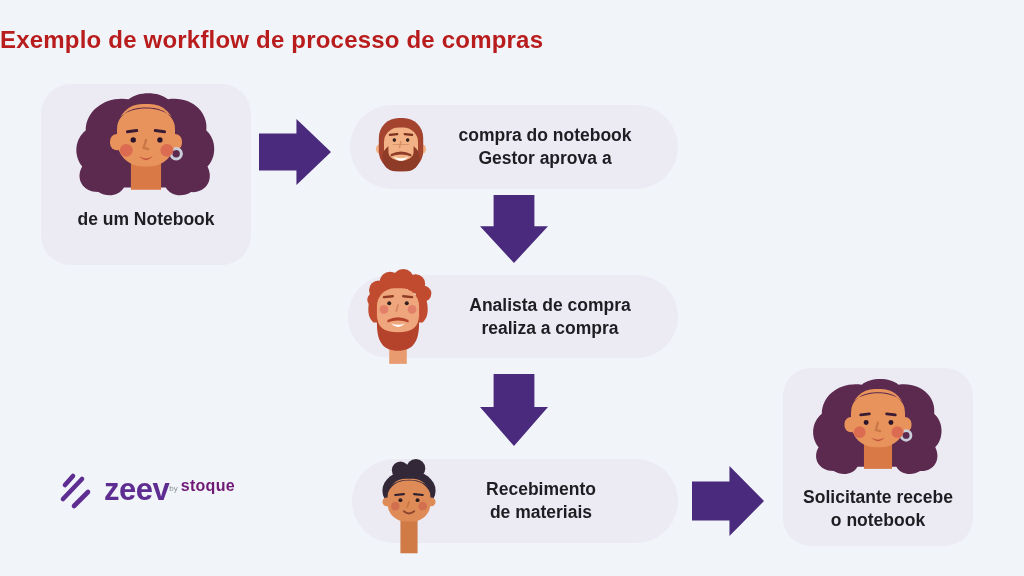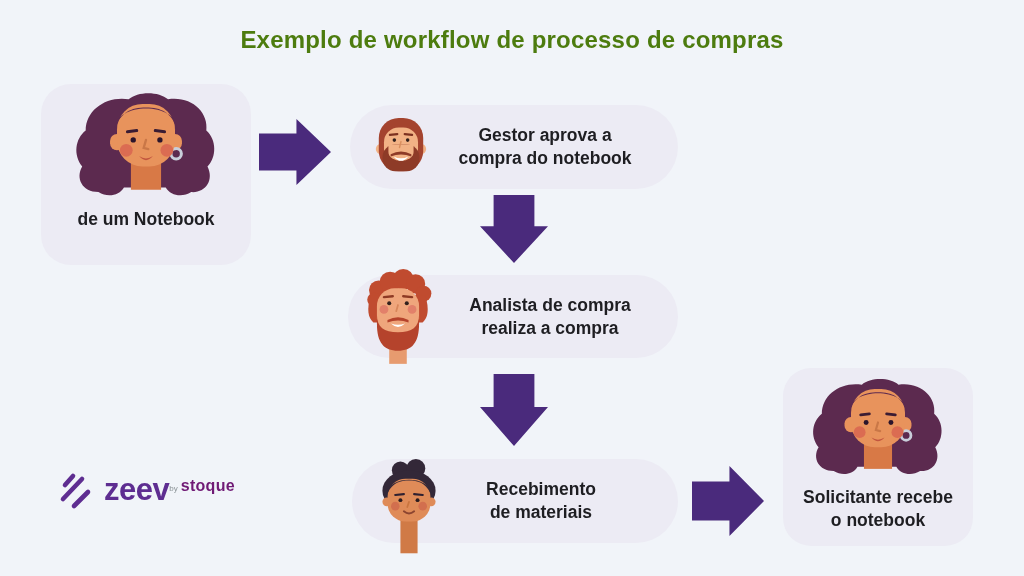--- a/index.html
+++ b/index.html
@@ -4,22 +4,22 @@
 <style>
   * { margin:0; padding:0; box-sizing:border-box; }
   html,body { width:1024px; height:576px; }
   body { font-family:"Liberation Sans", sans-serif; }
   .page {
     position:relative; width:1024px; height:576px;
     background:#F1F4F9; overflow:hidden;
   }
   .title {
     position:absolute; top:26px; left:0; width:1024px;
-    text-align:center; font-size:24px; font-weight:bold;
-    color:#4d7c0f; letter-spacing:.2px;
+    font-size:24px; font-weight:bold;
+    color:#b91c1c; letter-spacing:.2px;
   }
   .card {
     position:absolute; background:#ECEBF4; border-radius:30px;
     display:flex; flex-direction:column; align-items:center;
   }
   .card1 { left:41px; top:84px;  width:210px; height:181px; }
   .card5 { left:783px; top:368px; width:190px; height:178px; border-radius:28px; }
   .pill {
     position:absolute; background:#ECEBF4; border-radius:42px;
     display:flex; align-items:center;
@@ -102,22 +102,22 @@
       <rect x="25" y="44" width="50" height="36" rx="17" fill="#8E3B27"></rect>
       <path fill="#F2B285" d="M33 44 h34 v10 a17 12 0 0 1 -34 0 Z"></path>
       <path stroke="#7C3120" stroke-width="3" stroke-linecap="round" d="M35 31 L45 30 M55 30 L65 31" fill="none"></path>
       <circle cx="41" cy="38" r="2.4" fill="#31201D"></circle>
       <circle cx="59" cy="38" r="2.4" fill="#31201D"></circle>
       <path stroke="#D98F5F" stroke-width="2" stroke-linecap="round" fill="none" d="M50 40 L48 48"></path>
       <path fill="#8E3B27" d="M36 57 Q50 50 64 57 L64 60 Q50 55 36 60 Z"></path>
       <path fill="#FFFFFF" d="M40 60 Q50 72 60 60 Q50 65 40 60 Z"></path>
     </svg>
     <div class="step-label">
+      <div>compra do notebook</div>
       <div>Gestor aprova a</div>
-      <div>compra do notebook</div>
     </div>
   </div>
 
   <div class="arrow arrow-down arrow-d1"></div>
 
   <div class="pill pill3">
     <svg class="avatar-abs avatar-analista" viewBox="0 0 100 115">
       <path fill="#E79B6F" d="M40 84 h20 v24 h-20 z"></path>
       <circle cx="28" cy="24" r="11" fill="#C04B2F"></circle>
       <circle cx="41" cy="15" r="12" fill="#C04B2F"></circle>

